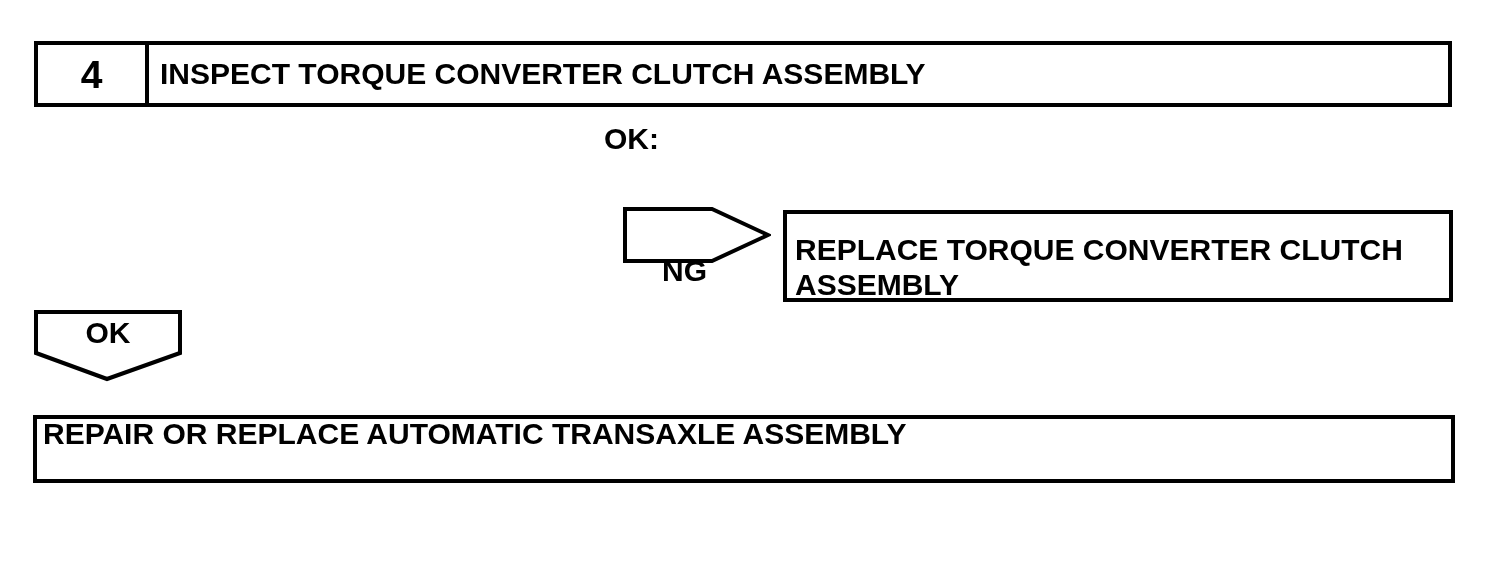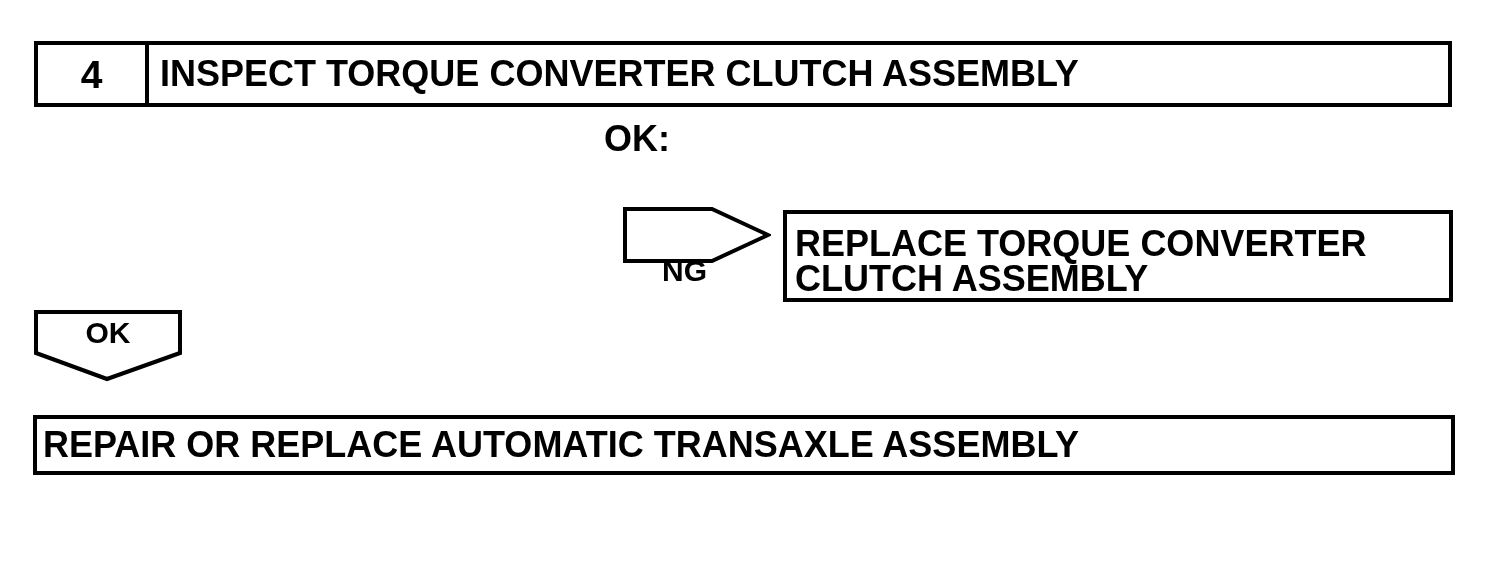--- a/index.html
+++ b/index.html
@@ -14,21 +14,21 @@
   .canvas {
     position: relative;
     width: 1504px;
     height: 564px;
     background: var(--paper);
     color: var(--ink);
     overflow: hidden;
   }
   .bold-caps {
     font-weight: bold;
-    font-size: 36px;
+    font-size: 30px;
     color: var(--ink);
   }
   
   .step-box {
     position: absolute;
     left: 34px; top: 41px;
     width: 1418px; height: 66px;
     border: 4px solid var(--ink);
     background: var(--paper);
     display: flex;
@@ -83,31 +83,31 @@
   .ok-connector .conn-label { left: 0; top: 0; width: 148px; height: 46px; }
   
   .ng-box {
     position: absolute;
     left: 783px; top: 210px;
     width: 670px; height: 92px;
     border: 4px solid var(--ink);
     background: var(--paper);
   }
   .ng-box-text {
-    padding: 12px 10px 0 8px;
+    padding: 18px 10px 0 8px;
     line-height: 35px;
   }
   .final-box {
     position: absolute;
     left: 33px; top: 415px;
-    width: 1422px; height: 60px;
+    width: 1422px; height: 68px;
     border: 4px solid var(--ink);
     background: var(--paper);
     display: flex;
-    align-items: center;
+    align-items: flex-start;
   }
   .final-box-text {
     padding-left: 6px;
     line-height: 1;
     white-space: nowrap;
   }
 </style>
 </head>
 <body>
 

